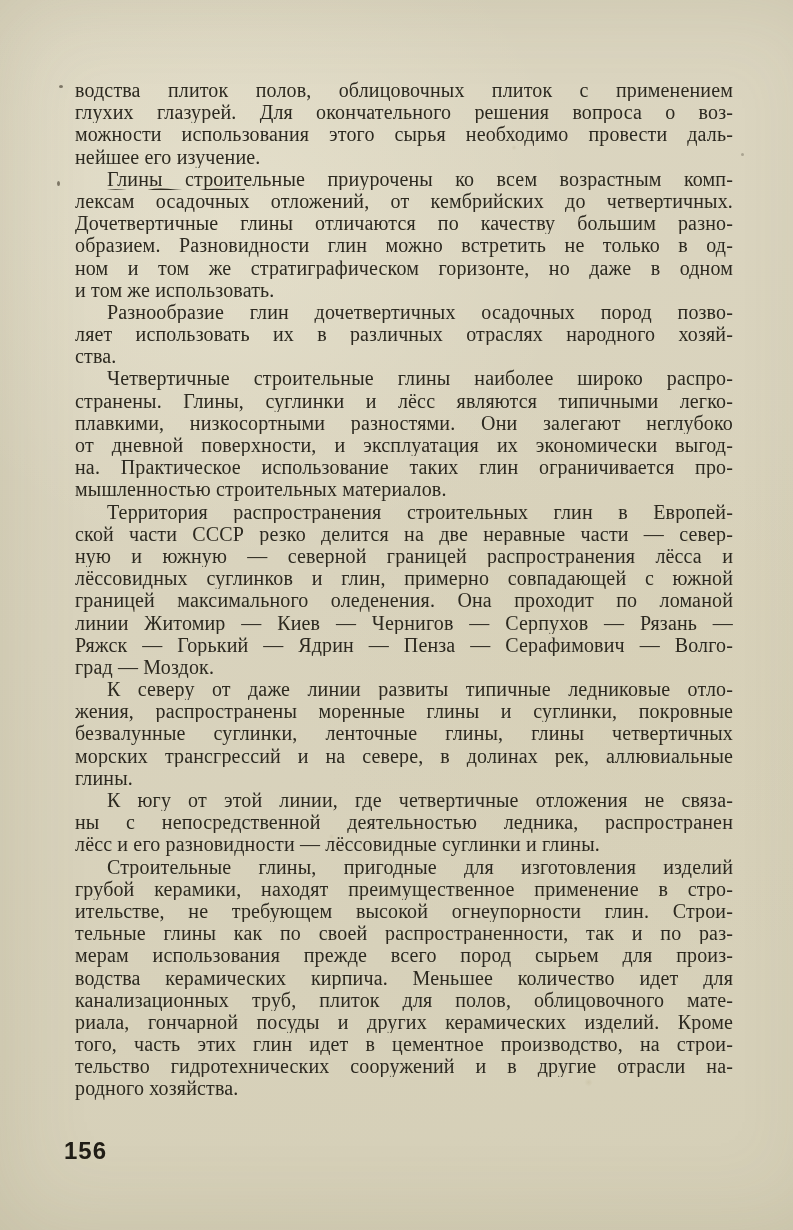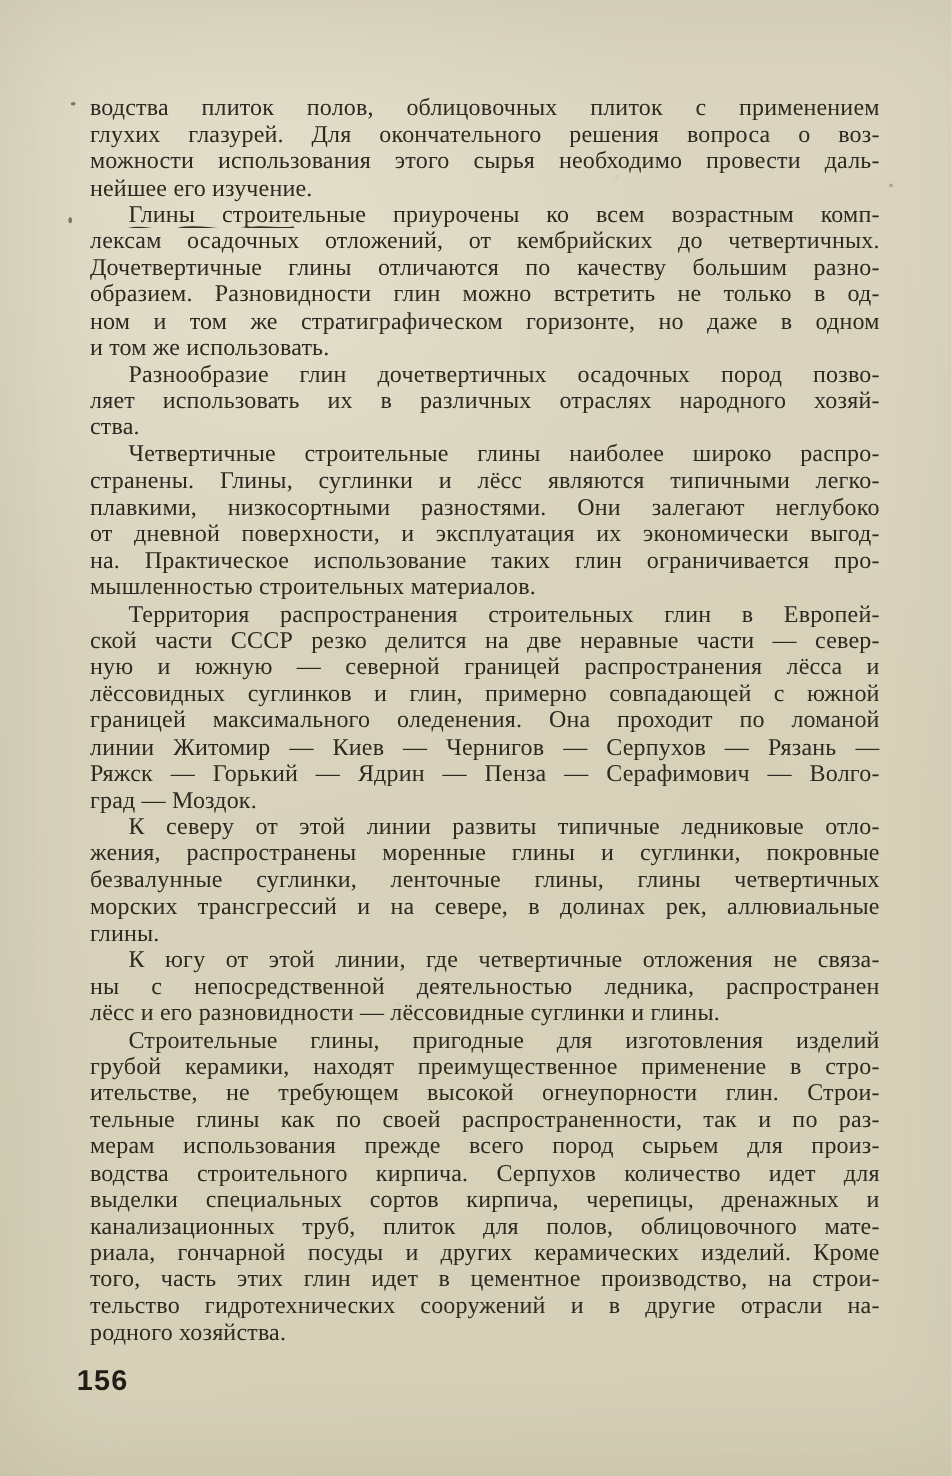--- a/index.html
+++ b/index.html
@@ -147,39 +147,38 @@
         <div class="line indent">Территория распространения строительных глин в Европей-</div>
         <div class="line">ской части СССР резко делится на две неравные части — север-</div>
         <div class="line">ную и южную — северной границей распространения лёсса и</div>
         <div class="line">лёссовидных суглинков и глин, примерно совпадающей с южной</div>
         <div class="line">границей максимального оледенения. Она проходит по ломаной</div>
         <div class="line">линии Житомир — Киев — Чернигов — Серпухов — Рязань —</div>
         <div class="line">Ряжск — Горький — Ядрин — Пенза — Серафимович — Волго-</div>
         <div class="line para-end">град — Моздок.</div>
       </div>
       <div class="paragraph">
-        <div class="line indent">К северу от этой линии развиты типичные ледниковые отло-</div>
+        <div class="line indent">К северу от даже линии развиты типичные ледниковые отло-</div>
         <div class="line">жения, распространены моренные глины и суглинки, покровные</div>
         <div class="line">безвалунные суглинки, ленточные глины, глины четвертичных</div>
         <div class="line">морских трансгрессий и на севере, в долинах рек, аллювиальные</div>
         <div class="line para-end">глины.</div>
       </div>
       <div class="paragraph">
         <div class="line indent">К югу от этой линии, где четвертичные отложения не связа-</div>
         <div class="line">ны с непосредственной деятельностью ледника, распространен</div>
         <div class="line para-end">лёсс и его разновидности — лёссовидные суглинки и глины.</div>
       </div>
       <div class="paragraph">
         <div class="line indent">Строительные глины, пригодные для изготовления изделий</div>
         <div class="line">грубой керамики, находят преимущественное применение в стро-</div>
         <div class="line">ительстве, не требующем высокой огнеупорности глин. Строи-</div>
         <div class="line">тельные глины как по своей распространенности, так и по раз-</div>
         <div class="line">мерам использования прежде всего пород сырьем для произ-</div>
-        <div class="line">водства строительного кирпича. Серпухов количество идет для</div>
-        <div class="line">выделки специальных сортов кирпича, черепицы, дренажных и</div>
+        <div class="line">водства керамических кирпича. Меньшее количество идет для</div>
         <div class="line">канализационных труб, плиток для полов, облицовочного мате-</div>
         <div class="line">риала, гончарной посуды и других керамических изделий. Кроме</div>
         <div class="line">того, часть этих глин идет в цементное производство, на строи-</div>
         <div class="line">тельство гидротехнических сооружений и в другие отрасли на-</div>
         <div class="line para-end">родного хозяйства.</div>
       </div>
     </main>
   <div class="page-number">156</div>
   <div class="speck s1"></div>
   <div class="speck s2"></div>

